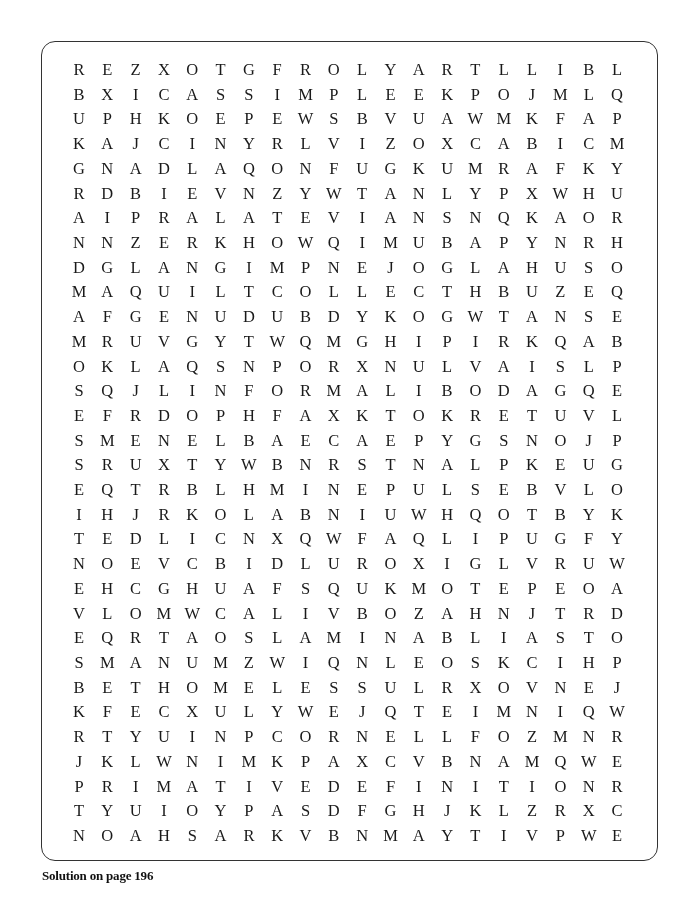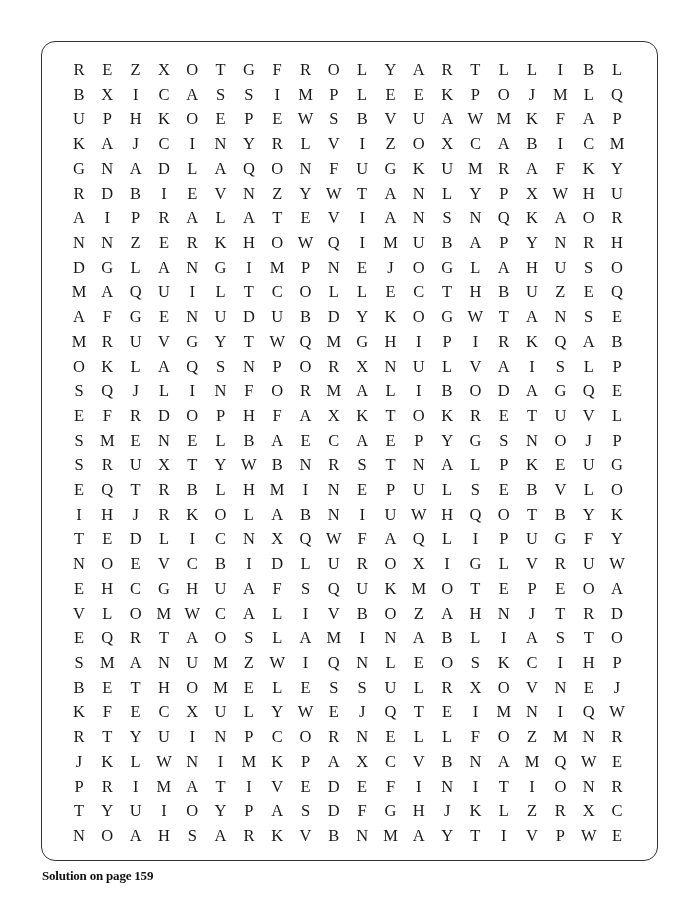--- a/index.html
+++ b/index.html
@@ -694,13 +694,13 @@
     <span class="cell" style="left: 390.474px; top: 836px;">M</span>
     <span class="cell" style="left: 418.789px; top: 836px;">A</span>
     <span class="cell" style="left: 447.105px; top: 836px;">Y</span>
     <span class="cell" style="left: 475.421px; top: 836px;">T</span>
     <span class="cell" style="left: 503.737px; top: 836px;">I</span>
     <span class="cell" style="left: 532.053px; top: 836px;">V</span>
     <span class="cell" style="left: 560.368px; top: 836px;">P</span>
     <span class="cell" style="left: 588.684px; top: 836px;">W</span>
     <span class="cell" style="left: 617px; top: 836px;">E</span>
   </div>
-<div class="footer-note">Solution on page 159</div>
+<div class="footer-note">Solution on page 196</div>
 
 </body></html>

